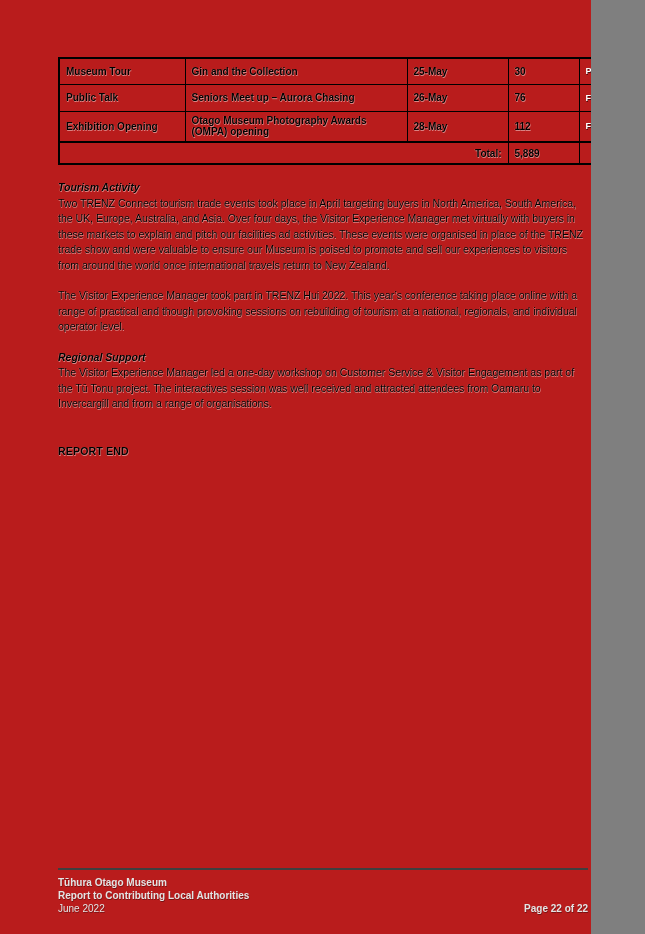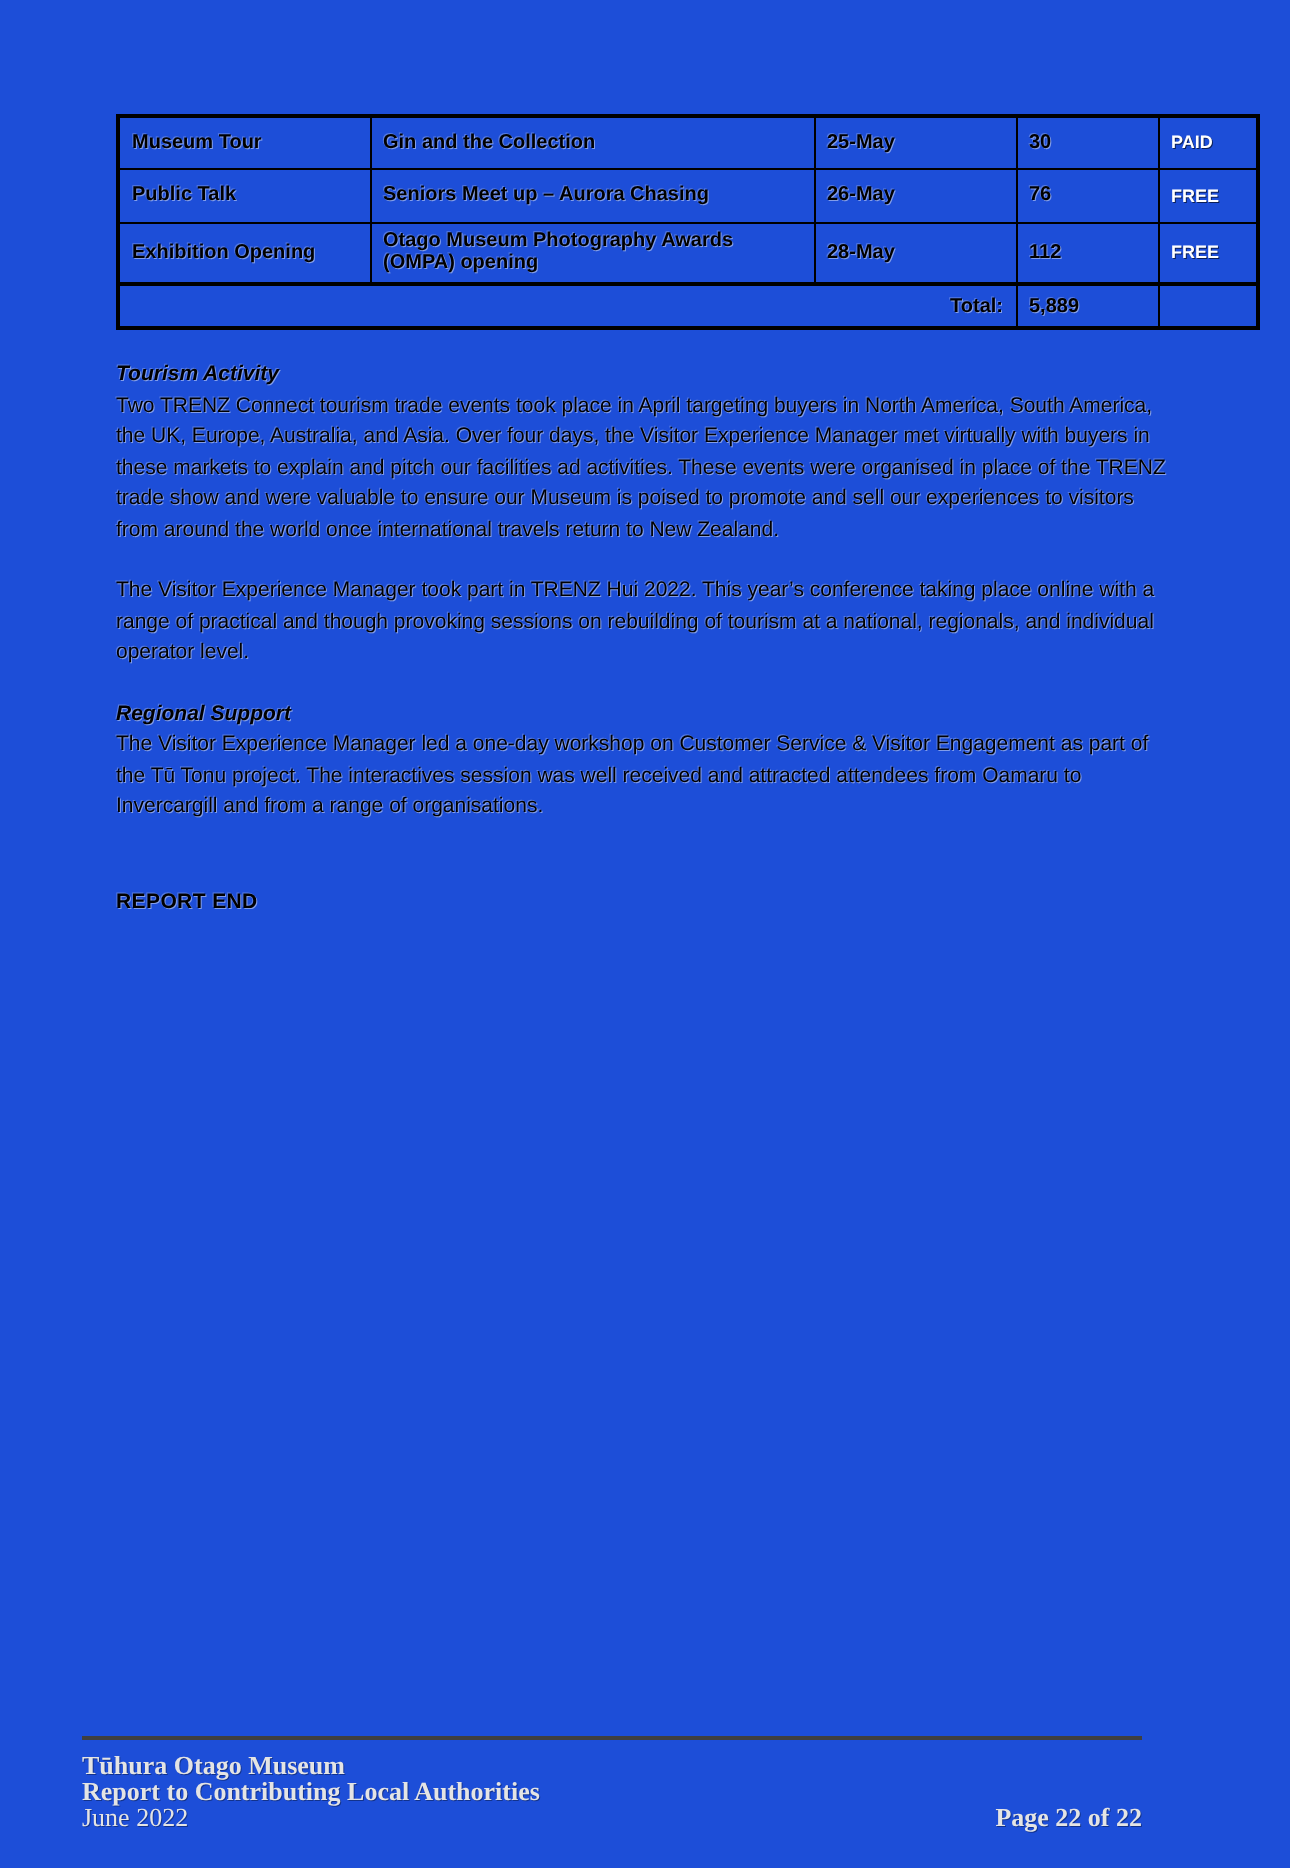--- a/index.html
+++ b/index.html
@@ -4,22 +4,22 @@
 <style>
   * { margin:0; padding:0; box-sizing:border-box; }
   html,body { background:#7f7f7f; }
   body {
     width:645px; height:934px;
     font-family:"Liberation Sans", sans-serif;
     color:#000;
   }
   .page {
     position:relative;
-    width:645px; height:934px;
-    background:#1d4ed8;
+    width:591px; height:934px;
+    background:#b91c1c;
     overflow:hidden;
   }
   
   .halo { text-shadow:0.5px 0.5px 0 rgba(255,255,255,0.45), -0.5px -0.5px 0 rgba(255,255,255,0.25); }
 
   
   .report-table {
     position:absolute; left:58px; top:57px;
     width:570px;
     border-collapse:collapse;
@@ -69,27 +69,26 @@
 
   .report-end {
     position:absolute; left:58px; top:445px;
     font-weight:bold;
     font-size:10.5px;
     letter-spacing:0.2px;
   }
 
   
   .footer {
-    position:absolute; left:41px; top:868px;
+    position:absolute; left:58px; top:868px;
     width:530px;
-    font-size:13px;
+    font-size:10px;
     line-height:13px;
     color:#e4e4e4;
     text-shadow:0.5px 0.5px 0 rgba(0,0,0,0.35);
-    font-family:Liberation Serif, serif;
   }
   .footer-rule {
     border-top:2px solid #3f3f3f;
     margin-bottom:6px;
   }
   .footer-line-bold { font-weight:bold; }
   .footer-bottom-row { position:relative; }
   .footer-page {
     position:absolute; right:0; top:0;
     font-weight:bold;

